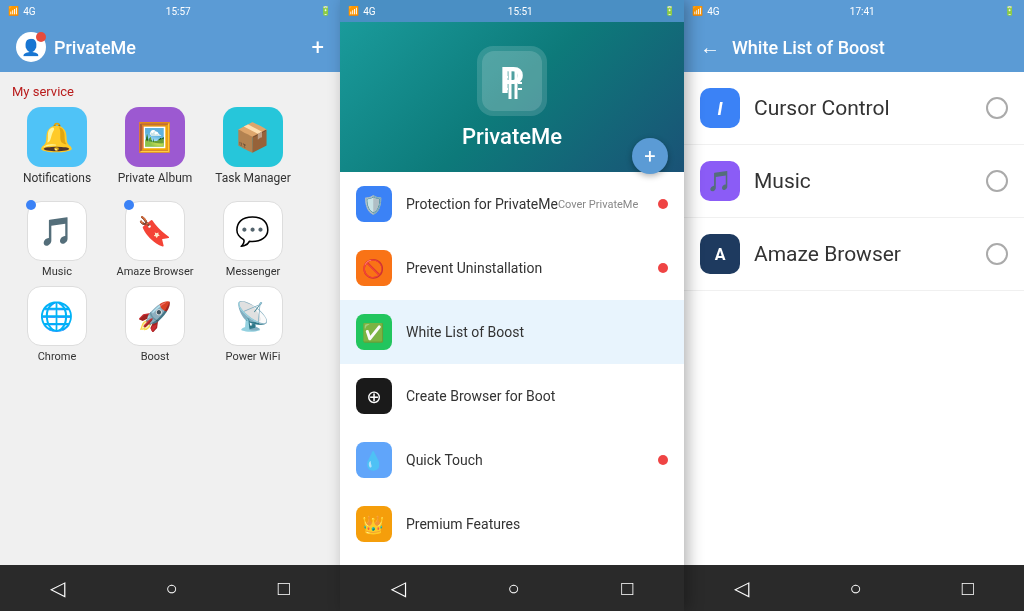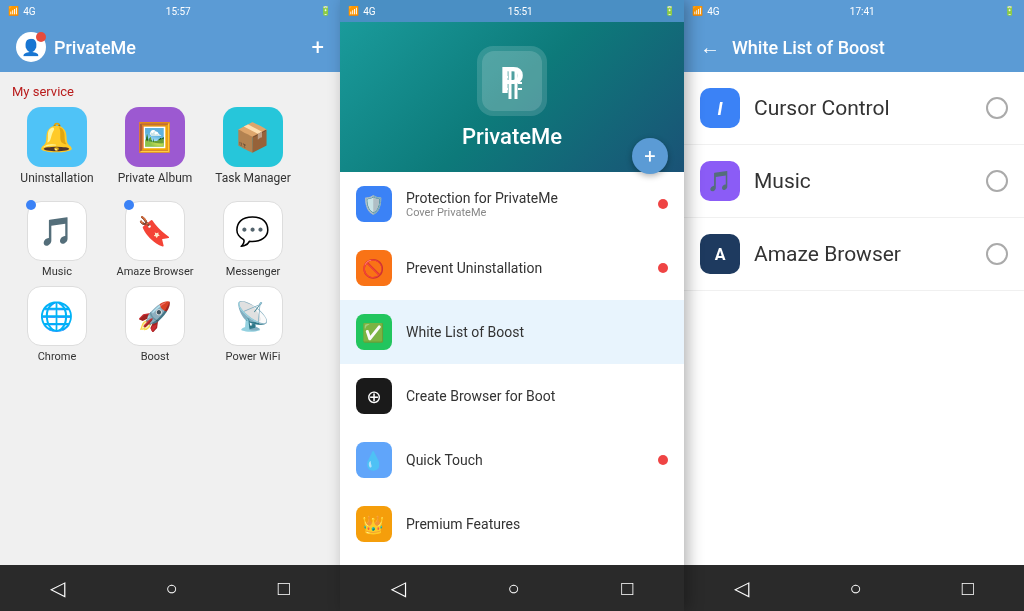--- a/index.html
+++ b/index.html
@@ -176,21 +176,21 @@
       display: flex; align-items: center; justify-content: center;
       font-size: 18px;
       flex-shrink: 0;
     }
     .menu-icon-blue { background: #3b82f6; color: white; }
     .menu-icon-orange { background: #f97316; color: white; }
     .menu-icon-green { background: #22c55e; color: white; }
     .menu-icon-black { background: #1a1a1a; color: white; }
     .menu-icon-lightblue { background: #60a5fa; color: white; }
     .menu-icon-gold { background: #f59e0b; color: white; }
-    .menu-text-block { display: flex; flex-direction: column; flex: 1; }
+    .menu-text-block { display: flex; flex: 1; align-items: center; }
     .menu-text { font-size: 14px; color: #333; }
     .menu-subtext { font-size: 11px; color: #888; }
     .menu-dot {
       width: 10px; height: 10px;
       border-radius: 50%;
       background: #ef4444;
       flex-shrink: 0;
     }
 
     .panel2-navbar {
@@ -297,21 +297,21 @@
       </div>
       <span class="header-title">PrivateMe</span>
     </div>
     <span class="add-btn">+</span>
   </div>
   <div class="panel1-content">
     <div class="section-label">My service</div>
     <div class="app-grid">
       <div class="app-item">
         <div class="app-icon app-icon-blue">🔔</div>
-        <span class="app-label">Uninstallation</span>
+        <span class="app-label">Notifications</span>
       </div>
       <div class="app-item">
         <div class="app-icon app-icon-purple">🖼️</div>
         <span class="app-label">Private Album</span>
       </div>
       <div class="app-item">
         <div class="app-icon app-icon-teal">📦</div>
         <span class="app-label">Task Manager</span>
       </div>
     </div>

